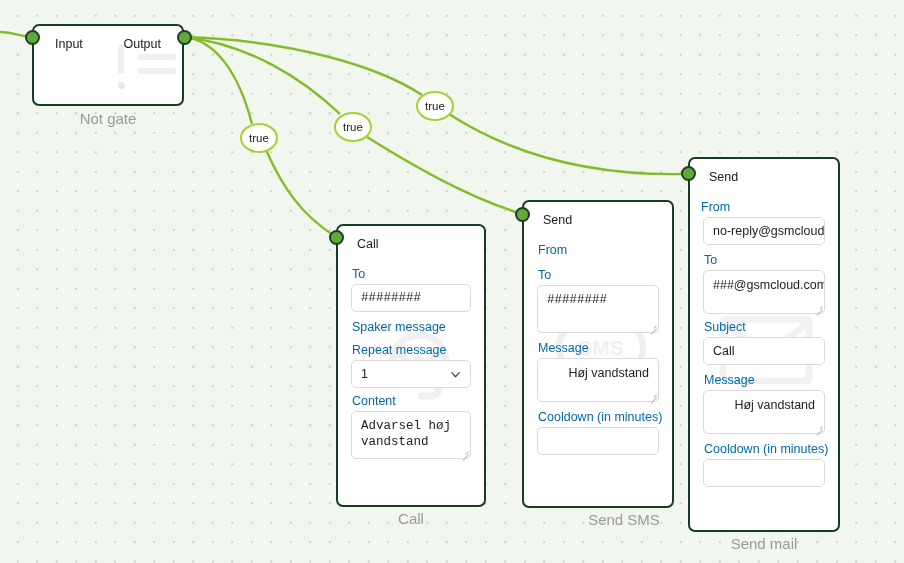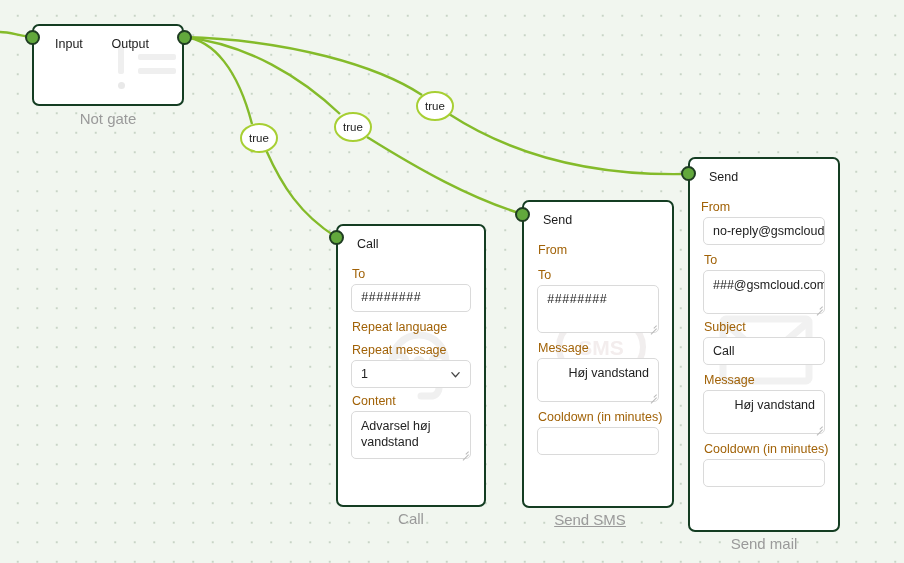--- a/index.html
+++ b/index.html
@@ -67,39 +67,39 @@
     height: 15px;
     border-radius: 50%;
     background: #62a83c;
     border: 2px solid #1f3d22;
     z-index: 6;
   }
 
   
   .field-label {
     font-size: 12.5px;
-    color: #a16207;
+    color: #0369a1;
     margin: 0 0 3px 1px;
     line-height: 14px;
     white-space: nowrap;
   }
   .field-box {
     width: 100%;
     border: 1px solid #dadada;
     border-radius: 5px;
     background: #fff;
     font-size: 12.5px;
     color: #222;
     padding: 6px 9px;
     line-height: 16px;
     font-family: "Liberation Sans", sans-serif;
     overflow: hidden;
     position: relative;
   }
-  .field-box.tall   { height: 48px; }
+  .field-box.tall   { height: 48px; font-family: Liberation Mono, monospace; }
   .field-box.tall2  { height: 44px; text-align: right; }
   .field-box.short  { height: 28px; display: flex; align-items: center; padding: 0 9px; }
   .field-box.mono   { font-family: "Liberation Mono", monospace; letter-spacing: 0px; font-size: 12.5px; }
   .spacer-8 { height: 8px; }
   .spacer-6 { height: 6px; }
   .spacer-10 { height: 10px; }
 
   
   .grip {
     position: absolute;
@@ -217,21 +217,21 @@
 
       <div class="watermark ng-wm">
         <div class="ng-bang"></div>
         <div class="ng-dot"></div>
         <div class="ng-eq1"></div>
         <div class="ng-eq2"></div>
       </div>
 
       <div style="position:relative; z-index:2; display:flex; justify-content:space-between;">
         <span class="node-title" style="margin-left:8px;">Input</span>
-        <span class="node-title" style="margin-right:20px;">Output</span>
+        <span class="node-title" style="margin-right:8px;">Output</span>
       </div>
     </div>
   </div>
   <div class="handle" style="left:25px; top:30px;"></div>
   <div class="handle" style="left:177px; top:30px;"></div>
   <div class="node-caption" style="left:32px; top:110px; width:152px;">Not gate</div>
 
   <div class="node" style="left:336px; top:224px; width:150px; height:283px;">
     <div class="node-inner">
 
@@ -248,21 +248,21 @@
       <div style="position:relative; z-index:2;">
         <div class="node-title" style="margin-left:6px;">Call</div>
 
         <div class="spacer-10"></div>
 
         <div class="field-label">To</div>
         <div class="field-box mono short">########</div>
 
         <div class="spacer-8"></div>
 
-        <div class="field-label">Repeat language</div>
+        <div class="field-label">Spaker message</div>
 
         <div class="spacer-6"></div>
 
         <div class="field-label">Repeat message</div>
         <div class="select-box">
           <span>1</span>
           <svg class="chev" viewBox="0 0 12 12">
             <path d="M2,4 L6,8.5 L10,4" fill="none" stroke="#444" stroke-width="1.4" stroke-linecap="round" stroke-linejoin="round"></path>
           </svg>
         </div>
@@ -313,21 +313,21 @@
         </div>
 
         <div class="spacer-8"></div>
 
         <div class="field-label">Cooldown (in minutes)</div>
         <div class="field-box short"></div>
       </div>
     </div>
   </div>
   <div class="handle" style="left:515px; top:207px;"></div>
-  <div class="node-caption" style="left:514px; top:511px; width:152px;text-decoration:underline;">Send SMS</div>
+  <div class="node-caption" style="left:548px; top:511px; width:152px;">Send SMS</div>
 
   <div class="node" style="left:688px; top:157px; width:152px; height:375px;">
     <div class="node-inner">
 
       <svg class="watermark" style="left:28px; top:155px;" width="96" height="72" viewBox="0 0 96 72">
         <rect x="5" y="5" width="86" height="62" rx="3" fill="none" stroke="#f1f1f1" stroke-width="7"></rect>
         <path d="M7,9 L48,44 L89,9" fill="none" stroke="#f1f1f1" stroke-width="7" stroke-linecap="round" stroke-linejoin="round"></path>
       </svg>
 
       <div style="position:relative; z-index:2;">

